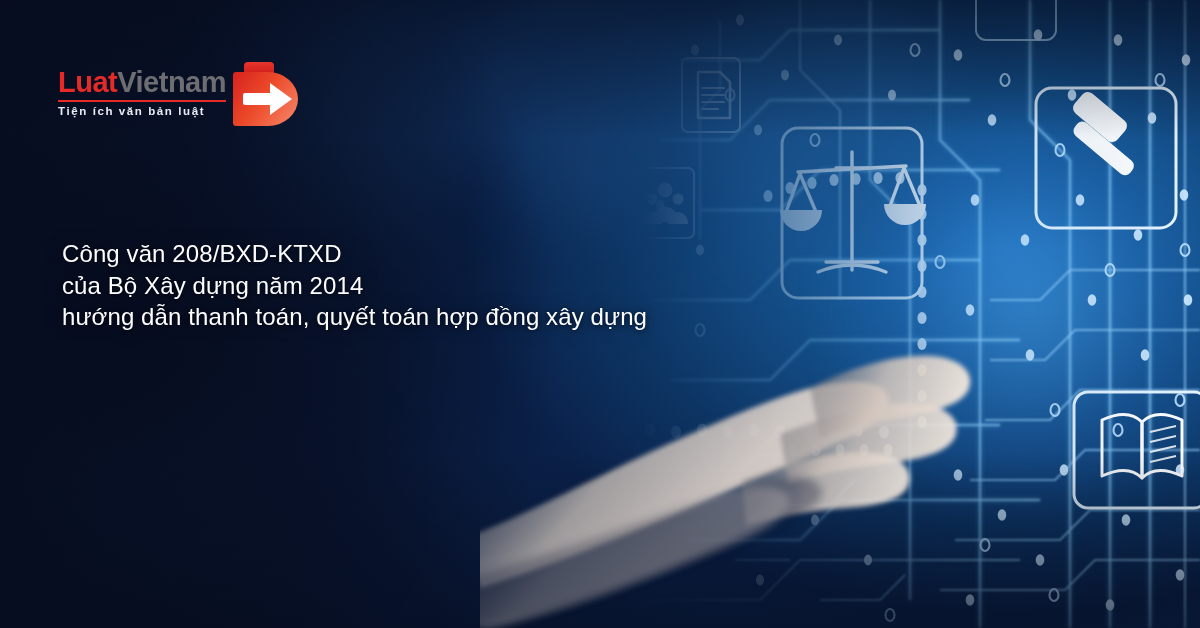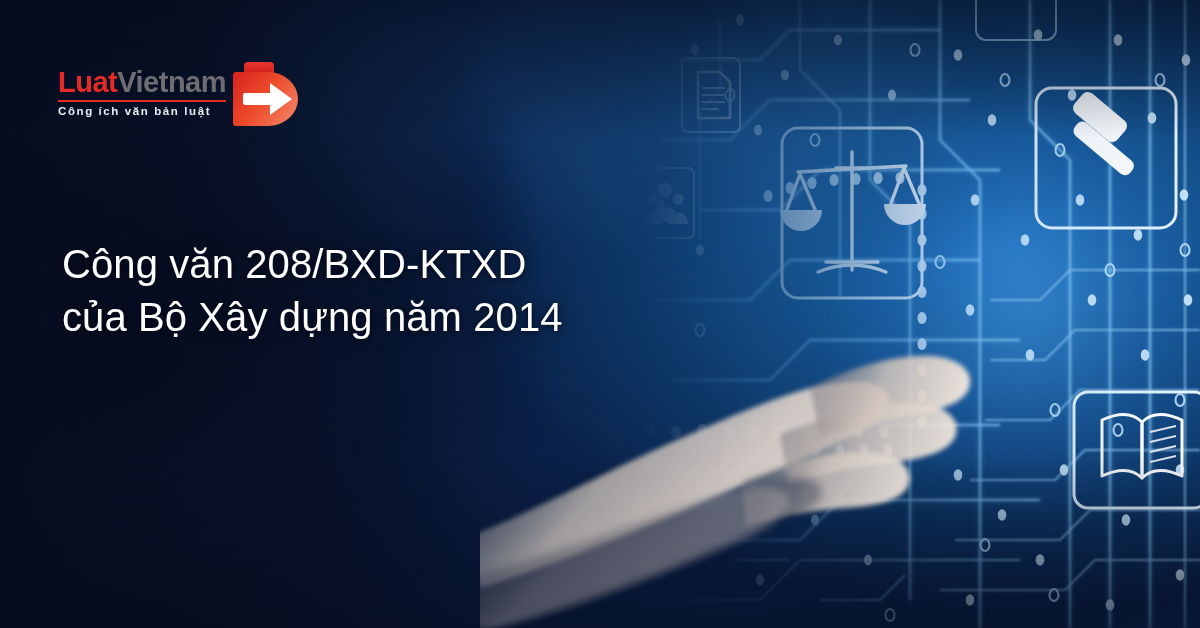--- a/index.html
+++ b/index.html
@@ -51,21 +51,21 @@
   .logo-word .w2{color:#6e6e72;}
   .logo-rule{height:2px;width:100%;background:#e52a28;margin-top:3px;margin-bottom:4px;}
   .logo-tag{
     font-size:11.5px;color:#e9ecf3;letter-spacing:1.6px;white-space:nowrap;font-weight:600;
   }
   .logo-mark{position:relative;width:74px;height:70px;flex:0 0 auto;}
 
   
   .headline{
     position:absolute;left:62px;top:238px;width:1130px;
-    color:#ffffff;font-size:40px;line-height:1.32;font-weight:400;
+    color:#ffffff;font-size:24px;line-height:1.32;font-weight:400;
     letter-spacing:.1px;
     text-shadow:0 1px 5px rgba(2,8,24,.75), 0 0 16px rgba(2,8,24,.55);
     white-space:nowrap;
   }
   .headline .ln{display:block;}
 </style>
 </head>
 <body>
 
 <div class="banner">
@@ -364,21 +364,21 @@
 
       <path d="M-20 250 C 70 226, 170 186, 260 158 C 300 146, 330 144, 340 156
                C 350 170, 320 190, 270 210 C 180 248, 70 290, -20 298 Z" fill="#0a1430" opacity="0.32" filter="url(#handblur2)"></path>
     </svg>
   </div>
 
   <div class="logo">
     <div class="logo-text">
       <div class="logo-word"><span class="w1">Luat</span><span class="w2">Vietnam</span></div>
       <div class="logo-rule"></div>
-      <div class="logo-tag">Công ích văn bản luật</div>
+      <div class="logo-tag">Tiện ích văn bản luật</div>
     </div>
 
     <div class="logo-mark">
       <svg width="74" height="70" viewBox="0 0 74 70" xmlns="http://www.w3.org/2000/svg">
         <defs>
           <linearGradient id="redg" x1="0" y1="0" x2="1" y2="0.6">
             <stop offset="0" stop-color="#d8221f"></stop>
             <stop offset="0.55" stop-color="#ec4b2a"></stop>
             <stop offset="1" stop-color="#f3785a"></stop>
           </linearGradient>
@@ -397,15 +397,16 @@
           <path d="M38 26 L58 41 L38 56 L38 48 L44 41 L38 34 Z"></path>
           <path d="M38 25 L60 41 L38 57 Z"></path>
         </g>
       </svg>
     </div>
   </div>
 
   <div class="headline">
     <span class="ln">Công văn 208/BXD-KTXD</span>
     <span class="ln">của Bộ Xây dựng năm 2014</span>
+    <span class="ln">hướng dẫn thanh toán, quyết toán hợp đồng xây dựng</span>
   </div>
 
 </div>
 
 </body></html>

